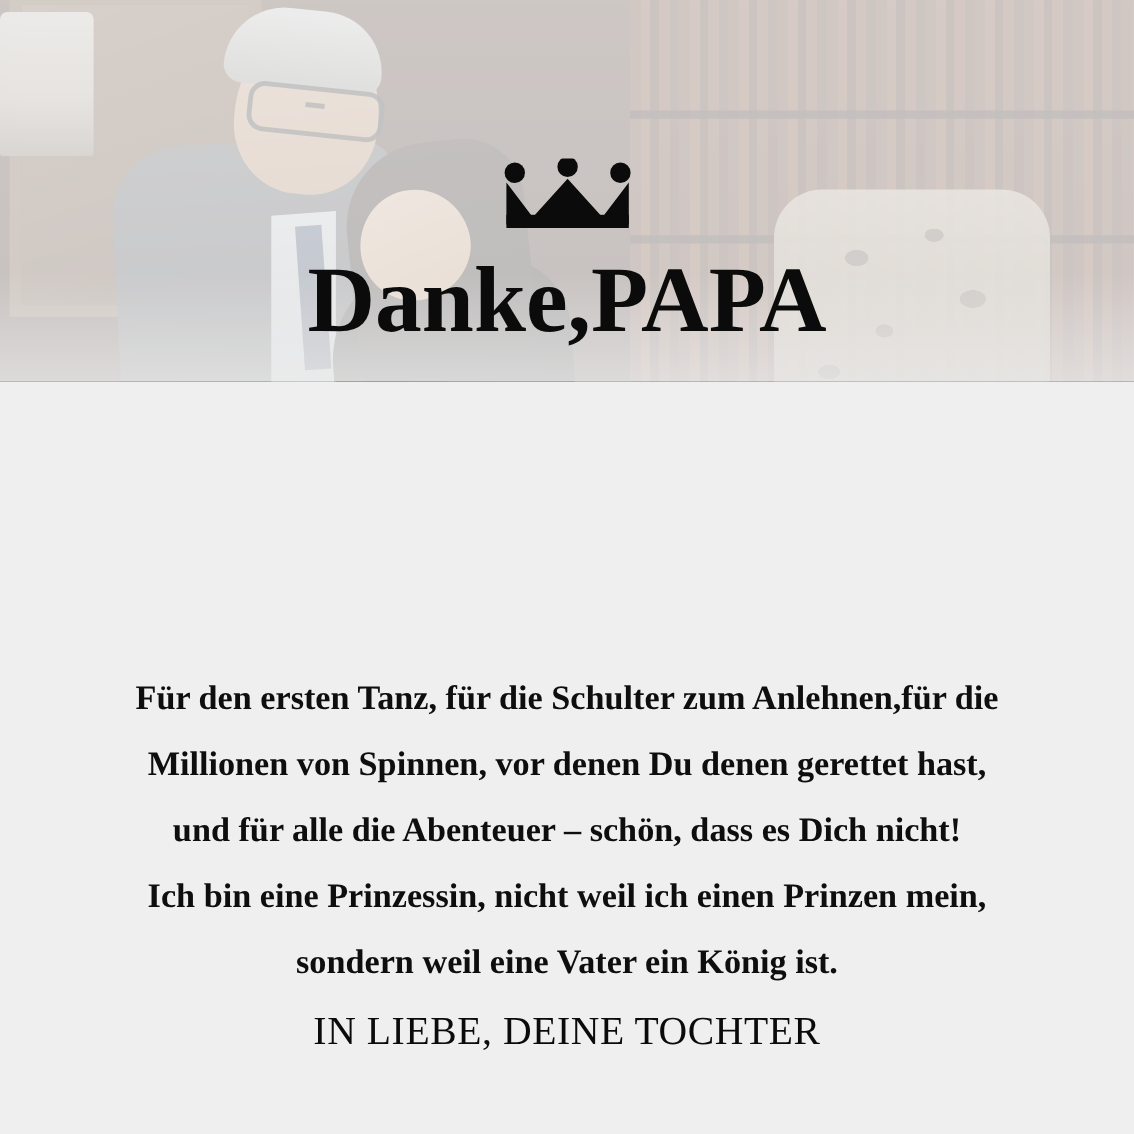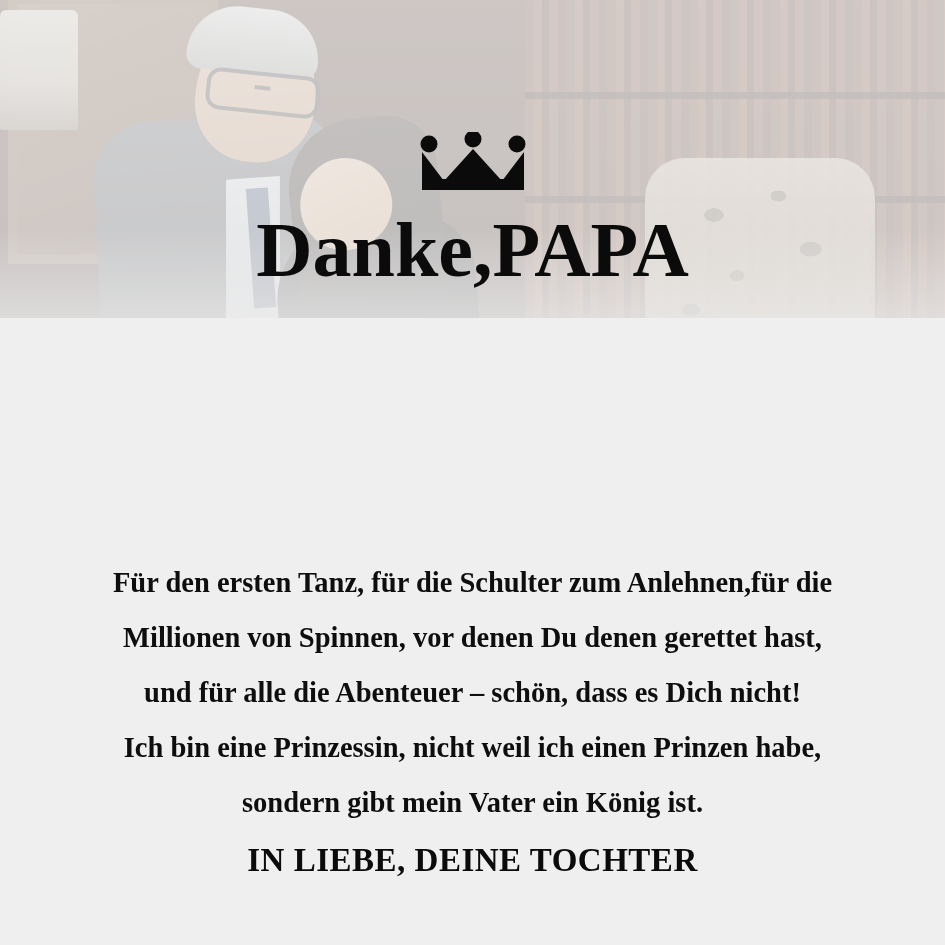--- a/index.html
+++ b/index.html
@@ -228,21 +228,21 @@
     font-family: "Liberation Serif", serif;
   }
   .message .line { display: block; white-space: nowrap; }
   .signature {
     position: absolute;
     left: 0; right: 0;
     top: 524px;
     text-align: center;
     color: #0b0b0b;
     font-size: 33px;
-    font-weight: 700;
+    font-weight: 400;
     letter-spacing: 0.5px;
     font-family: "Liberation Serif", serif;
   }
 </style>
 </head>
 <body>
 
 <div class="card">
 
   <div class="photo">
@@ -277,19 +277,19 @@
     </svg>
   </div>
 
   <div class="title">Danke,PAPA</div>
 
   <div class="body-area">
     <div class="message">
       <span class="line">Für den ersten Tanz, für die Schulter zum Anlehnen,für die</span>
       <span class="line">Millionen von Spinnen, vor denen Du denen gerettet hast,</span>
       <span class="line">und für alle die Abenteuer – schön, dass es Dich nicht!</span>
-      <span class="line">Ich bin eine Prinzessin, nicht weil ich einen Prinzen habe,</span>
-      <span class="line">sondern gibt mein Vater ein König ist.</span>
+      <span class="line">Ich bin eine Prinzessin, nicht weil ich einen Prinzen mein,</span>
+      <span class="line">sondern weil eine Vater ein König ist.</span>
     </div>
     <div class="signature">IN LIEBE, DEINE TOCHTER</div>
   </div>
 
 </div>
 
 </body></html>

